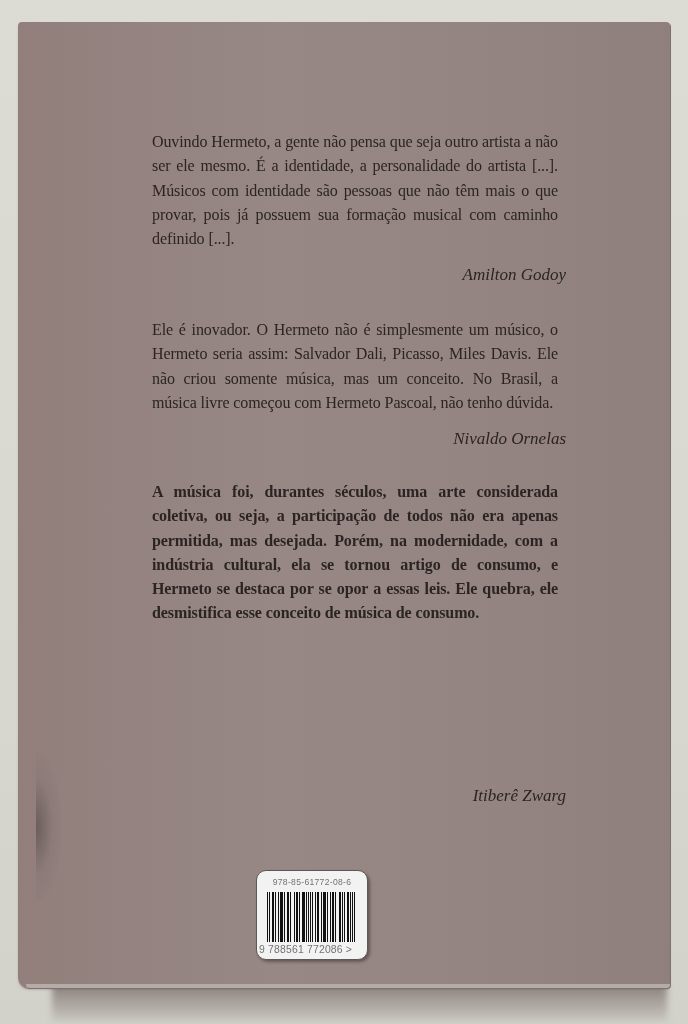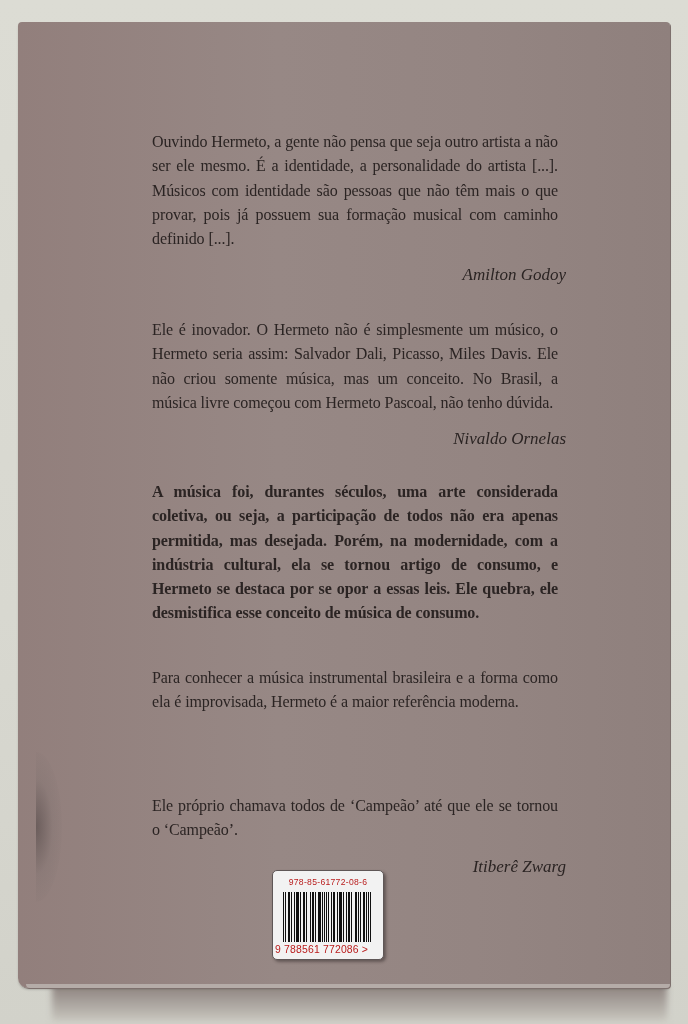--- a/index.html
+++ b/index.html
@@ -78,30 +78,30 @@
       text-align: right;
       margin: 2px 4px 0 0;
     }
     .q1 { position: absolute; top: 0; }
     .q2 { position: absolute; top: 188px; }
     .q3 { position: absolute; top: 350px; font-weight: bold; }
     .q4 { position: absolute; top: 536px; }
     .q5 { position: absolute; top: 664px; }
     .barcode-label {
       position: absolute;
-      left: 272px;
+      left: 256px;
       top: 870px;
       width: 110px;
       height: 88px;
       background: #f2f2f2;
       border: 1px solid #5f5757;
-      border-radius: 5px;
+      border-radius: 10px;
       box-shadow: 2px 2px 3px rgba(40,30,30,0.45);
       font-family: "Liberation Sans", "DejaVu Sans", sans-serif;
-      color: #b91c1c;
+      color: #737373;
     }
     .isbn-top {
       position: absolute;
       left: 0;
       top: 6px;
       width: 100%;
       text-align: center;
       font-size: 8.6px;
       letter-spacing: 0.3px;
     }
@@ -149,25 +149,23 @@
     <div class="quote-block q2" style="width:430px;">
       <p class="quote-text">Ele é inovador. O Hermeto não é simplesmente um músico, o Hermeto seria assim: Salvador Dali, Picasso, Miles Davis. Ele não criou somente música, mas um conceito. No Brasil, a música livre começou com Hermeto Pascoal, não tenho dúvida.</p>
       <p class="quote-author">Nivaldo Ornelas</p>
     </div>
 
     <div class="quote-block q3" style="width:430px;">
       <p class="quote-text">A música foi, durantes séculos, uma arte considerada coletiva, ou seja, a participação de todos não era apenas permitida, mas desejada. Porém, na modernidade, com a indústria cultural, ela se tornou artigo de consumo, e Hermeto se destaca por se opor a essas leis. Ele quebra, ele desmistifica esse conceito de música de consumo.</p>
     </div>
 
     <div class="quote-block q4" style="width:430px;">
-      <p class="quote-text">Para conhecer a música instrumental brasileira e a forma como ela é improvisada, Hermeto é a maior referência moderna.</p>
     </div>
 
     <div class="quote-block q5" style="width:430px;">
-      <p class="quote-text">Ele próprio chamava todos de ‘Campeão’ até que ele se tornou o ‘Campeão’.</p>
       <p class="quote-author">Itiberê Zwarg</p>
     </div>
   </div>
 </div>
 
 <div class="book-bottom-edge"></div>
 
 <div class="barcode-label">
   <div class="isbn-top">978-85-61772-08-6</div>
   <div class="bars">

